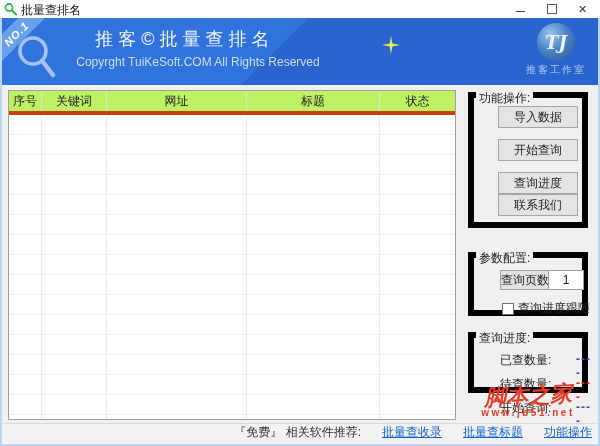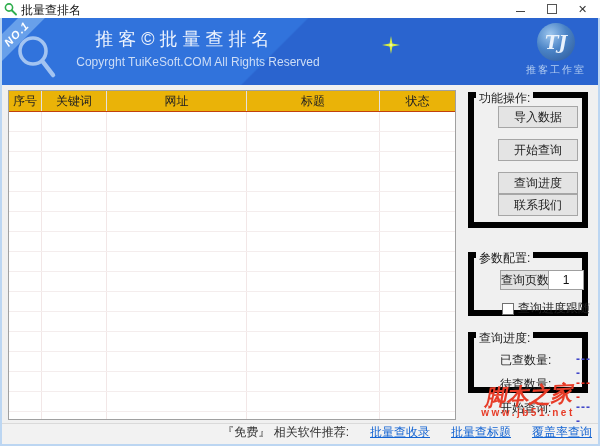--- a/index.html
+++ b/index.html
@@ -30,21 +30,21 @@
   .logo { position:absolute; left:537px; top:5px; width:38px; height:38px; border-radius:50%;
           background:radial-gradient(circle at 35% 30%,#9cc6ee 0%,#4a83c6 45%,#2c5796 100%);
           display:flex; align-items:center; justify-content:center; }
   .logo-tj { color:#e9f2fc; font-family:"DejaVu Serif",serif; font-style:italic; font-weight:bold; font-size:18px; }
   .logo-cap { position:absolute; left:524px; top:45px; width:64px; text-align:center; color:#b7d0f2;
               font-size:10px; letter-spacing:2px; white-space:nowrap; }
 
   
   .grid { position:absolute; left:8px; top:90px; width:448px; height:330px; background:#fff;
           border:1px solid #a0a0a0; box-sizing:border-box; overflow:hidden; }
-  .thead { display:flex; height:20px; border-bottom:1px solid #c2410c; background:#eab308; }
+  .thead { display:flex; height:20px; border-bottom:4px solid #c2410c; background:#bef264; }
   .hcell { font-size:12px; color:#222; text-align:center; line-height:20px;
            border-right:1px solid #e3e0e0; box-sizing:border-box; overflow:hidden; }
   .c0{width:33px;} .c1{width:65px;} .c2{width:140px;} .c3{width:133px;} .c4{flex:1; border-right:none;}
   .trow { display:flex; height:19px; border-bottom:1px solid #f4eded; }
   .tcell { border-right:1px solid #f2e7e7; box-sizing:border-box; }
   .tcell.c4 { border-right:none; }
 
   
   .gbox { position:absolute; left:468px; width:120px; border:6px solid #000000; box-sizing:border-box; }
   .g1 { top:92px; height:136px; }
@@ -299,19 +299,19 @@
 
   <div class="watermark">
     <span class="wm-text">脚本之家</span>
     <span class="wm-url">www.jb51.net</span>
   </div>
 
   <div class="statusbar">
     <span class="sb-prefix">『免费』 相关软件推荐:</span>
     <span class="sb-link">批量查收录</span>
     <span class="sb-link">批量查标题</span>
-    <span class="sb-link">覆盖率查询</span>
+    <span class="sb-link">功能操作</span>
   </div>
 
   <div class="edge-l"></div>
   <div class="edge-r"></div>
   <div class="edge-b"></div>
 </div>
 
 </body></html>

